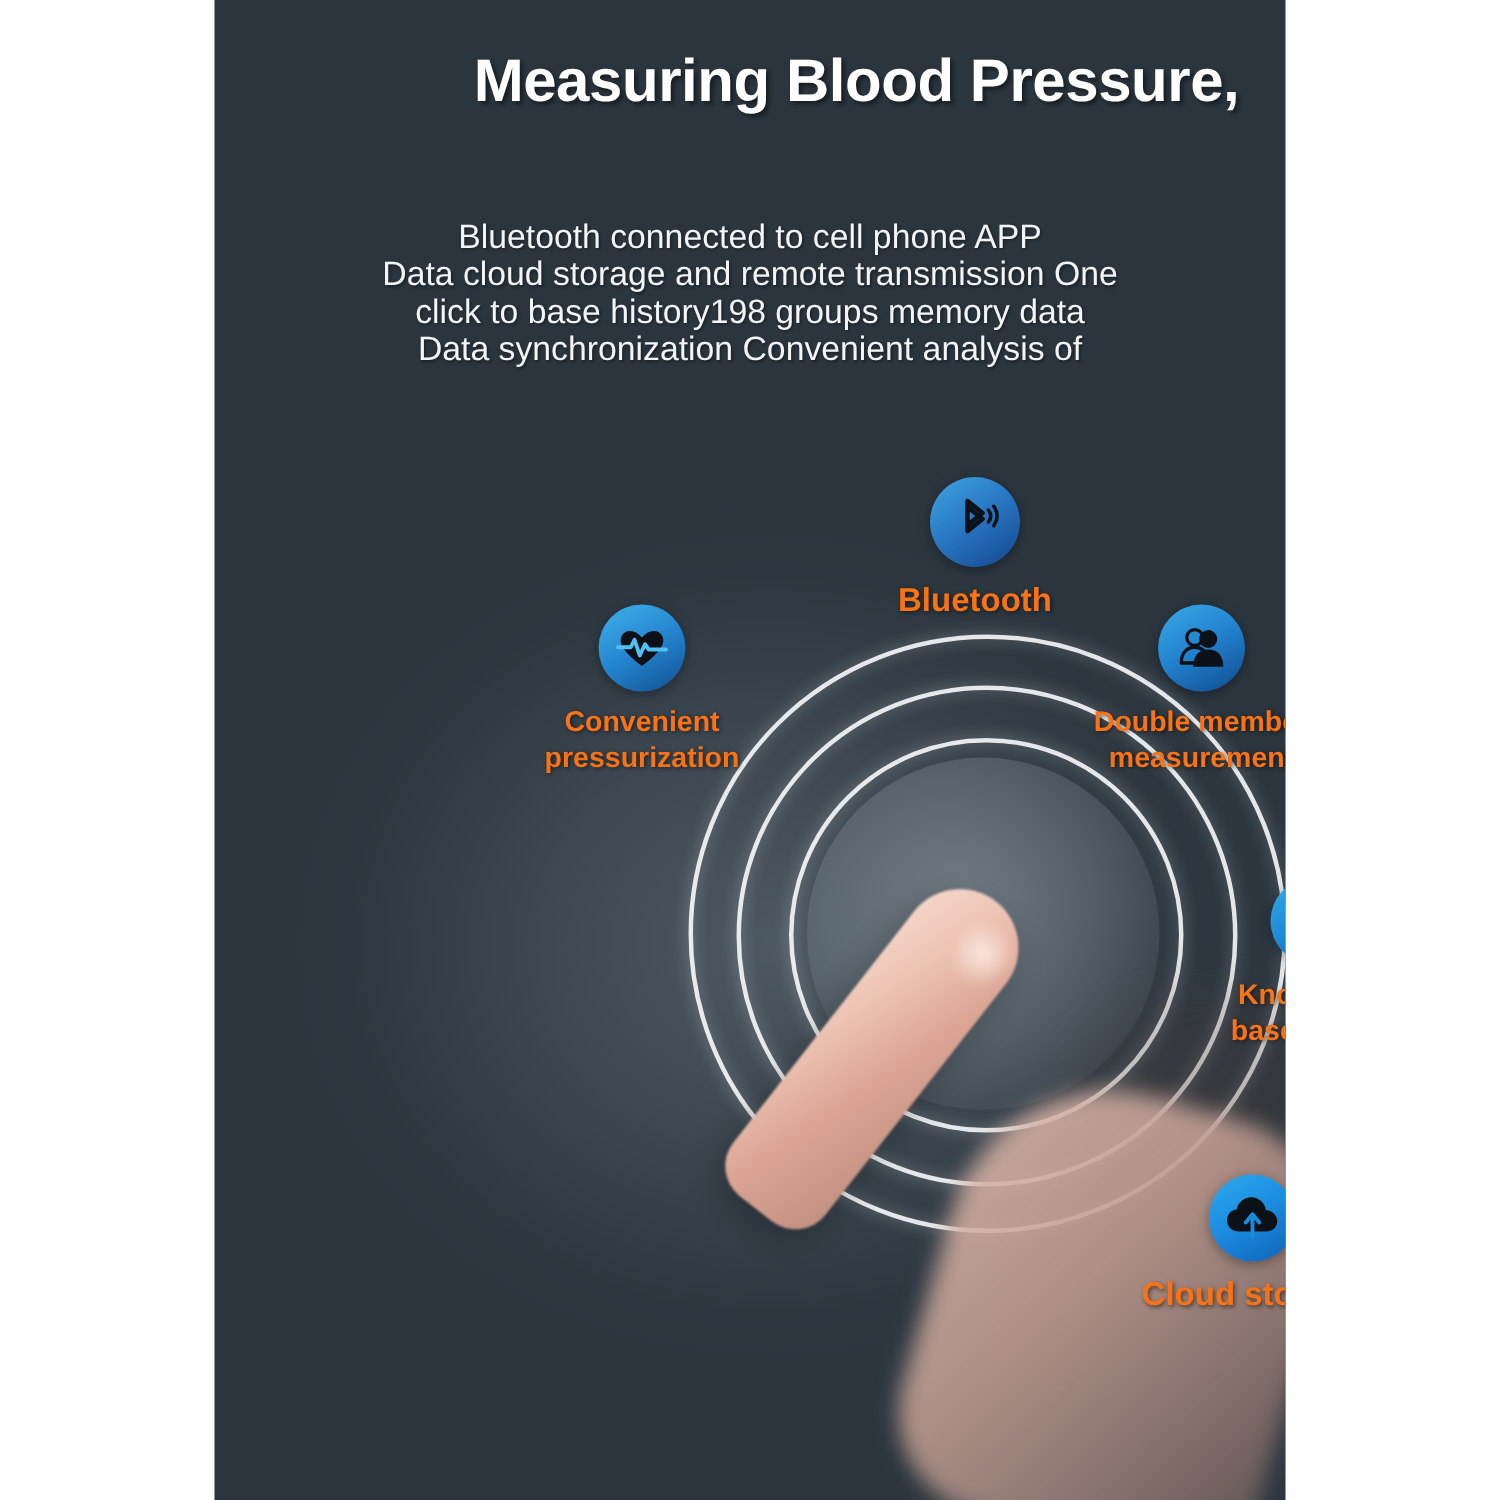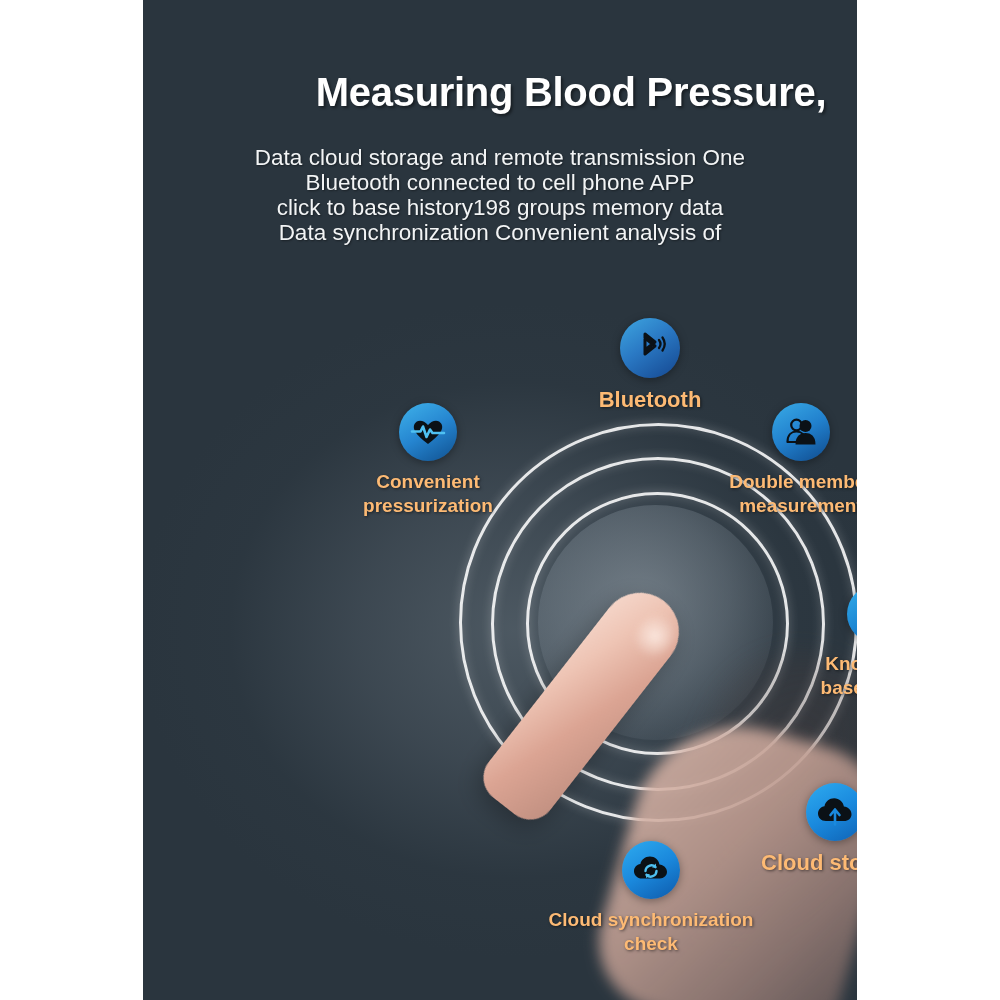--- a/index.html
+++ b/index.html
@@ -44,21 +44,20 @@
         rgba(42,53,62,0.0) 82%);
     pointer-events: none;
   }
 
   
   .title-block {
     position: absolute;
     left: 0; top: 30px;
     width: 856px;
     text-align: center;
-    margin-top: 38px;
   }
   .title-line {
     color: #ffffff;
     font-size: 40px;
     font-weight: bold;
     line-height: 48px;
     letter-spacing: -0.3px;
     text-shadow: 2px 2px 3px rgba(0,0,0,0.45);
     white-space: nowrap;
   }
@@ -173,21 +172,21 @@
   .node-icon {
     margin: 0 auto;
     border-radius: 50%;
     display: flex;
     align-items: center;
     justify-content: center;
     box-shadow: 0 2px 8px rgba(0,0,0,0.35);
   }
   .node-icon svg { display: block; }
   .node-label {
-    color: #fdba74;
+    color: #f97316;
     font-size: 19px;
     font-weight: bold;
     line-height: 24px;
     margin-top: 9px;
     text-shadow: 1px 1px 3px rgba(0,0,0,0.55);
     white-space: pre-line;
   }
   .node-label.big {
     font-size: 22px;
     line-height: 26px;
@@ -222,22 +221,22 @@
       <div id="knuckles"></div>
       <div id="finger"></div>
       <div id="fingertip-shine"></div>
     </div>
 
     <div class="title-block">
       <div class="title-line">Measuring Blood Pressure,</div>
     </div>
 
     <div class="subtitle-block">
+      <div class="subtitle-line">Bluetooth connected to cell phone APP</div>
       <div class="subtitle-line">Data cloud storage and remote transmission One</div>
-      <div class="subtitle-line">Bluetooth connected to cell phone APP</div>
       <div class="subtitle-line">click to base history198 groups memory data</div>
       <div class="subtitle-line">Data synchronization Convenient analysis of</div>
     </div>
 
     <div class="node" id="node-bluetooth">
       <div class="node-icon" style="width:60px;height:60px;background:linear-gradient(145deg,#3ea6e0 0%,#2a79c4 45%,#14468f 100%);">
         <svg width="40" height="40" viewBox="0 0 40 40">
           <path d="M15 10 L25 18 L15 26 L15 6 L25 14 L15 22" fill="none" stroke="#0b1116" stroke-width="3" stroke-linecap="round" stroke-linejoin="round"></path>
           <path d="M29 12 Q32 16 29 20" fill="none" stroke="#0b1116" stroke-width="2.3" stroke-linecap="round"></path>
           <path d="M32.5 9.5 Q37 16 32.5 22.5" fill="none" stroke="#0b1116" stroke-width="2.3" stroke-linecap="round"></path>
@@ -293,30 +292,15 @@
     <div class="node" id="node-cloudstorage">
       <div class="node-icon" style="width:58px;height:58px;background:linear-gradient(150deg,#2eabef 0%,#1a8ade 50%,#0f62b4 100%);">
         <svg width="42" height="42" viewBox="0 0 42 42">
           <path d="M12 30 C7 30 4 26.5 4 22.5 C4 18.8 6.8 15.6 10.5 15.2 C11.3 10.6 15.3 7.2 20.2 7.2 C25.2 7.2 29.3 10.9 29.9 15.6 C34 15.9 37.5 19.2 37.5 23.2 C37.5 27.2 34.2 30 30 30 Z" fill="#0b1116"></path>
           <path d="M21 33.5 V19.5 M21 18.5 L16.5 24 M21 18.5 L25.5 24" fill="none" stroke="#1a8ade" stroke-width="2.6" stroke-linecap="round" stroke-linejoin="round"></path>
         </svg>
       </div>
       <div class="node-label big">Cloud storage</div>
     </div>
 
-    <div class="node" id="node-cloudsync">
-      <div class="node-icon" style="width:58px;height:58px;background:linear-gradient(150deg,#2eabef 0%,#1a88dc 50%,#0e5aab 100%);">
-        <svg width="42" height="42" viewBox="0 0 42 42">
-          <path d="M12 29.5 C7.2 29.5 4 26 4 22.2 C4 18.6 6.8 15.5 10.4 15.1 C11.2 10.7 15.1 7.5 19.9 7.5 C24.8 7.5 28.8 11 29.4 15.5 C33.4 15.8 37 19 37 22.8 C37 26.7 33.8 29.5 29.8 29.5 Z" fill="#0b1116"></path>
-          <g fill="none" stroke="#4fc1f2" stroke-width="2.4" stroke-linecap="round">
-            <path d="M15.5 22 A5.8 5.8 0 0 1 25.5 18.2"></path>
-            <path d="M26.5 22 A5.8 5.8 0 0 1 16.5 25.8"></path>
-          </g>
-          <path d="M25.8 14.4 L26.2 18.8 L22 18.4 Z" fill="#4fc1f2"></path>
-          <path d="M16.2 29.2 L15.8 24.8 L20 25.2 Z" fill="#4fc1f2"></path>
-        </svg>
-      </div>
-      <div class="node-label">Cloud synchronization
-check</div>
-    </div>
 
   </div>
 </div>
 
 </body></html>

